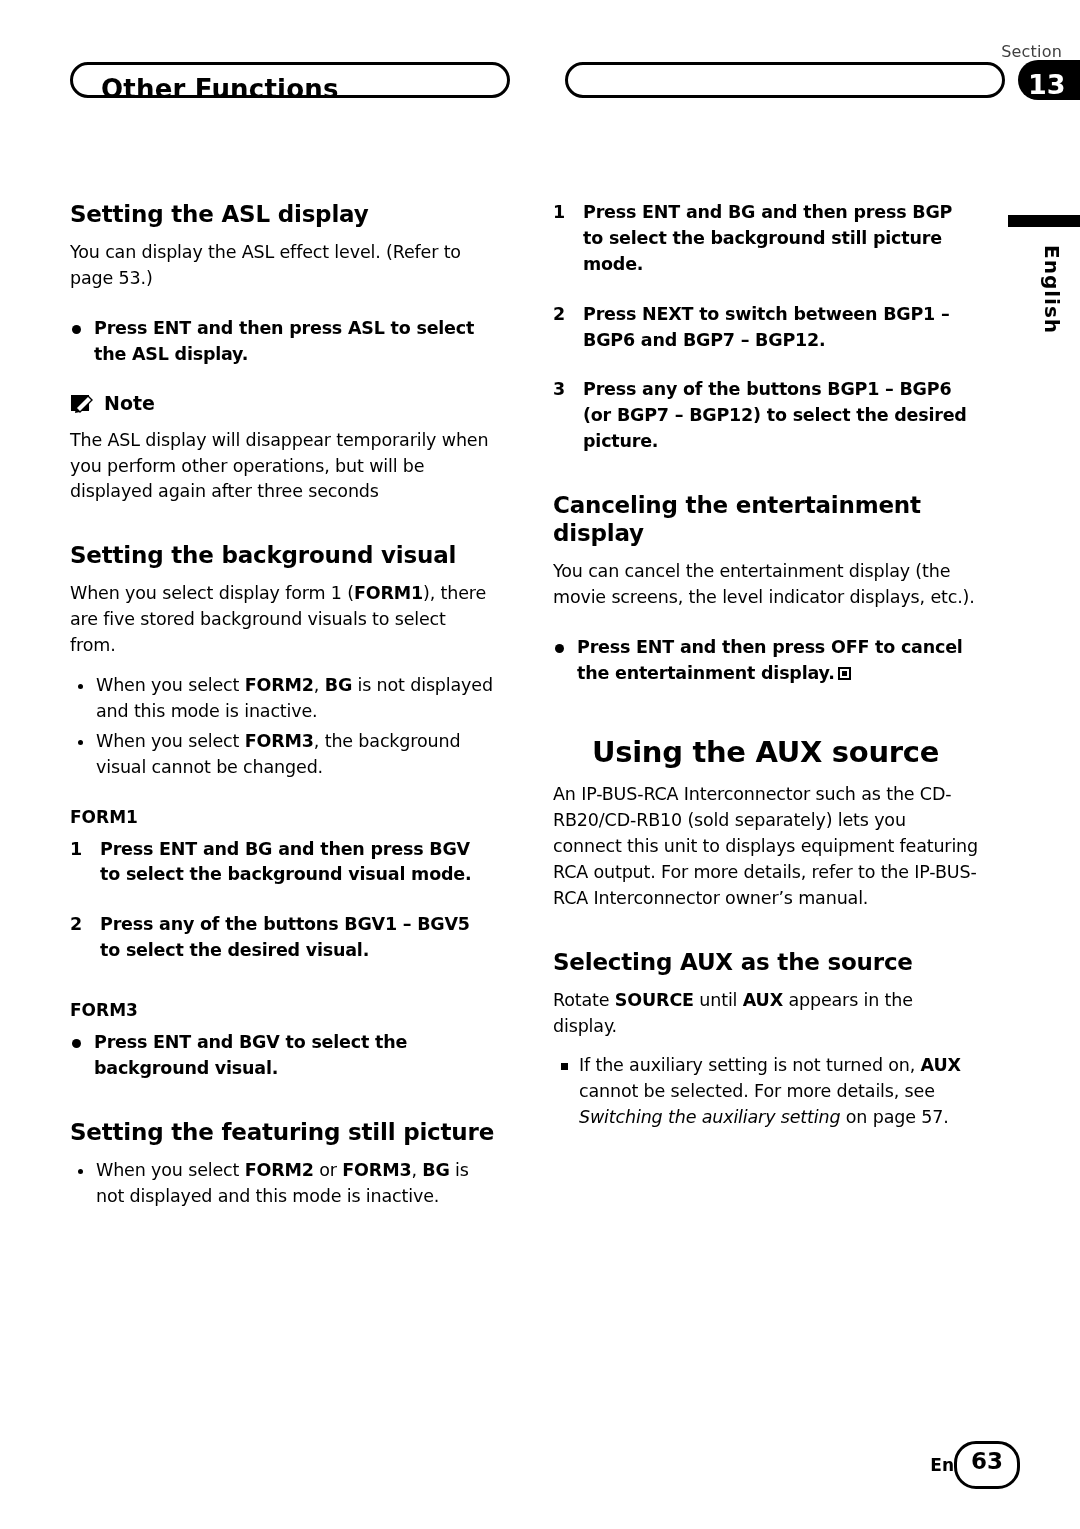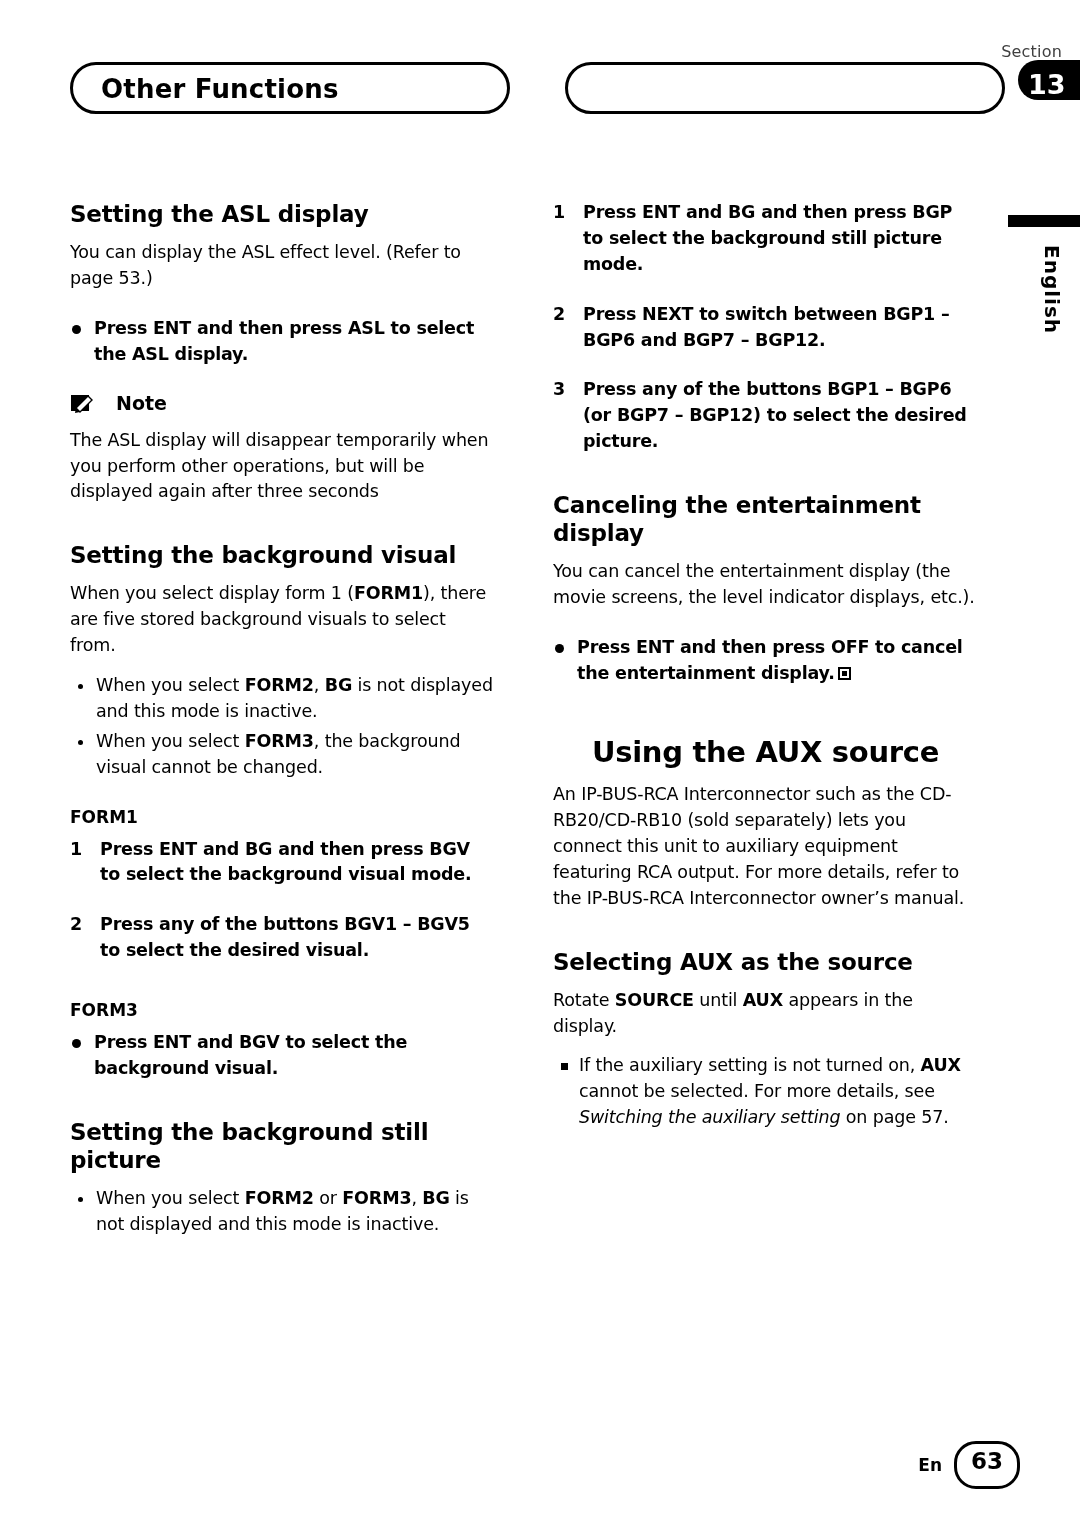--- a/index.html
+++ b/index.html
@@ -22,21 +22,21 @@
     top: 62px;
     left: 70px;
     width: 940px;
     height: 52px;
   }
   .pill {
     position: absolute;
     box-sizing: border-box;
     border: 3px solid #000;
     border-radius: 26px;
-    height: 52px;
+    height: 36px;
     background: #fff;
   }
   .pill-left {
     left: 0;
     width: 440px;
   }
   .pill-right {
     left: 495px;
     width: 440px;
   }
@@ -202,21 +202,21 @@
     left: 8px;
     top: 10px;
     width: 7px;
     height: 7px;
     background: #000;
   }
 
   .note-head {
     display: flex;
     align-items: center;
-    gap: 20px;
+    gap: 8px;
     margin: 0 0 14px 0;
   }
   .note-head .label {
     font-size: 19px;
     font-weight: bold;
   }
   .note-icon {
     width: 26px;
     height: 22px;
     position: relative;
@@ -243,21 +243,20 @@
     background: #000;
   }
 
   
   .footer {
     position: absolute;
     right: 60px;
     bottom: 40px;
     display: flex;
     align-items: center;
-    gap: 12px;
   }
   .footer .en {
     font-size: 17px;
     font-weight: bold;
   }
   .footer .pagenum {
     box-sizing: border-box;
     border: 3px solid #000;
     border-radius: 22px;
     width: 66px;
@@ -317,41 +316,41 @@
   <h3 class="sub">FORM1</h3>
   <p class="stepitem"><span class="n">1</span>Press ENT and BG and then press BGV to select the background visual mode.</p>
   <div class="spacer-sm"></div>
   <p class="stepitem"><span class="n">2</span>Press any of the buttons BGV1 – BGV5 to select the desired visual.</p>
 
   <div class="spacer-md"></div>
   <h3 class="sub">FORM3</h3>
   <p class="dotitem">Press ENT and BGV to select the background visual.</p>
 
   <div class="spacer-md"></div>
-  <h2 class="head">Setting the background still picture</h2>
+  <h2 class="head">Setting the featuring still picture</h2>
   <p class="smallitem">When you select <b>FORM2</b> or <b>FORM3</b>, <b>BG</b> is not displayed and this mode is inactive.</p>
 </div>
 
 <div class="col col-right">
 
   <p class="stepitem"><span class="n">1</span>Press ENT and BG and then press BGP to select the background still picture mode.</p>
   <div class="spacer-sm"></div>
   <p class="stepitem"><span class="n">2</span>Press NEXT to switch between BGP1 – BGP6 and BGP7 – BGP12.</p>
   <div class="spacer-sm"></div>
   <p class="stepitem"><span class="n">3</span>Press any of the buttons BGP1 – BGP6 (or BGP7 – BGP12) to select the desired picture.</p>
 
   <div class="spacer-md"></div>
   <h2 class="head">Canceling the entertainment display</h2>
   <p class="body">You can cancel the entertainment display (the movie screens, the level indicator displays, etc.).</p>
   <div class="spacer-sm"></div>
   <p class="dotitem">Press ENT and then press OFF to cancel the entertainment display.<span class="endmark"></span></p>
 
   <div class="spacer-lg"></div>
   <h2 class="head big">Using the AUX source</h2>
-  <p class="body">An IP-BUS-RCA Interconnector such as the CD-RB20/CD-RB10 (sold separately) lets you connect this unit to auxiliary equipment featuring RCA output. For more details, refer to the IP-BUS-RCA Interconnector owner’s manual.</p>
+  <p class="body">An IP-BUS-RCA Interconnector such as the CD-RB20/CD-RB10 (sold separately) lets you connect this unit to displays equipment featuring RCA output. For more details, refer to the IP-BUS-RCA Interconnector owner’s manual.</p>
 
   <div class="spacer-md"></div>
   <h2 class="head">Selecting AUX as the source</h2>
   <p class="body">Rotate <b>SOURCE</b> until <b>AUX</b> appears in the display.</p>
   <p class="sqitem">If the auxiliary setting is not turned on, <b>AUX</b> cannot be selected. For more details, see <i>Switching the auxiliary setting</i> on page 57.</p>
 </div>
 
 <div class="footer">
   <div class="en">En</div>
   <div class="pagenum">63</div>

